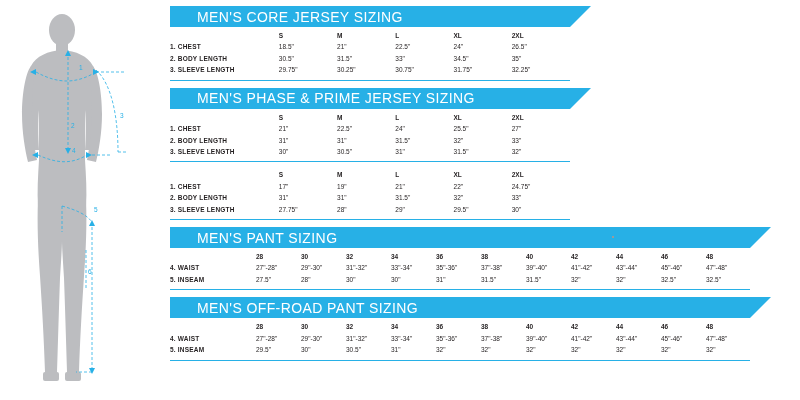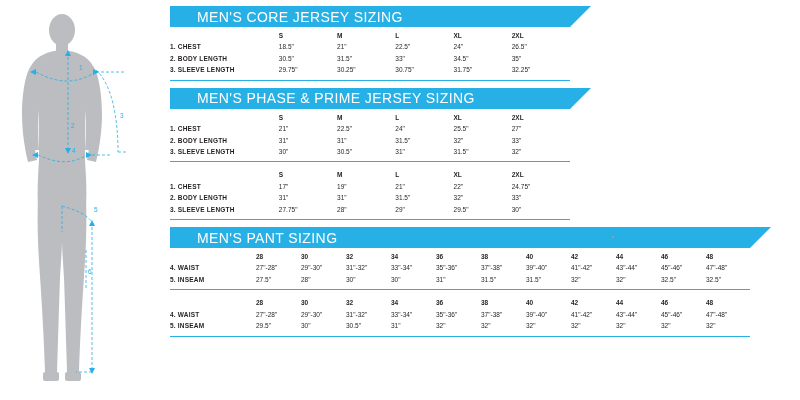--- a/index.html
+++ b/index.html
@@ -415,20 +415,23 @@
               <td>32"</td>
               <td>32"</td>
               <td>32.5"</td>
               <td>32.5"</td>
             </tr>
           </tbody>
         </table>
         <div class="rule w-wide"></div>
       </div>
       <div class="table-block">
+        <div class="banner w-wide">
+          <div class="banner-title">MEN'S OFF-ROAD PANT SIZING</div>
+        </div>
         <table class="sizing wide">
           <colgroup>
             <col style="width: 86px;">
             <col class="size-col">
             <col class="size-col">
             <col class="size-col">
             <col class="size-col">
             <col class="size-col">
             <col class="size-col">
             <col class="size-col">

